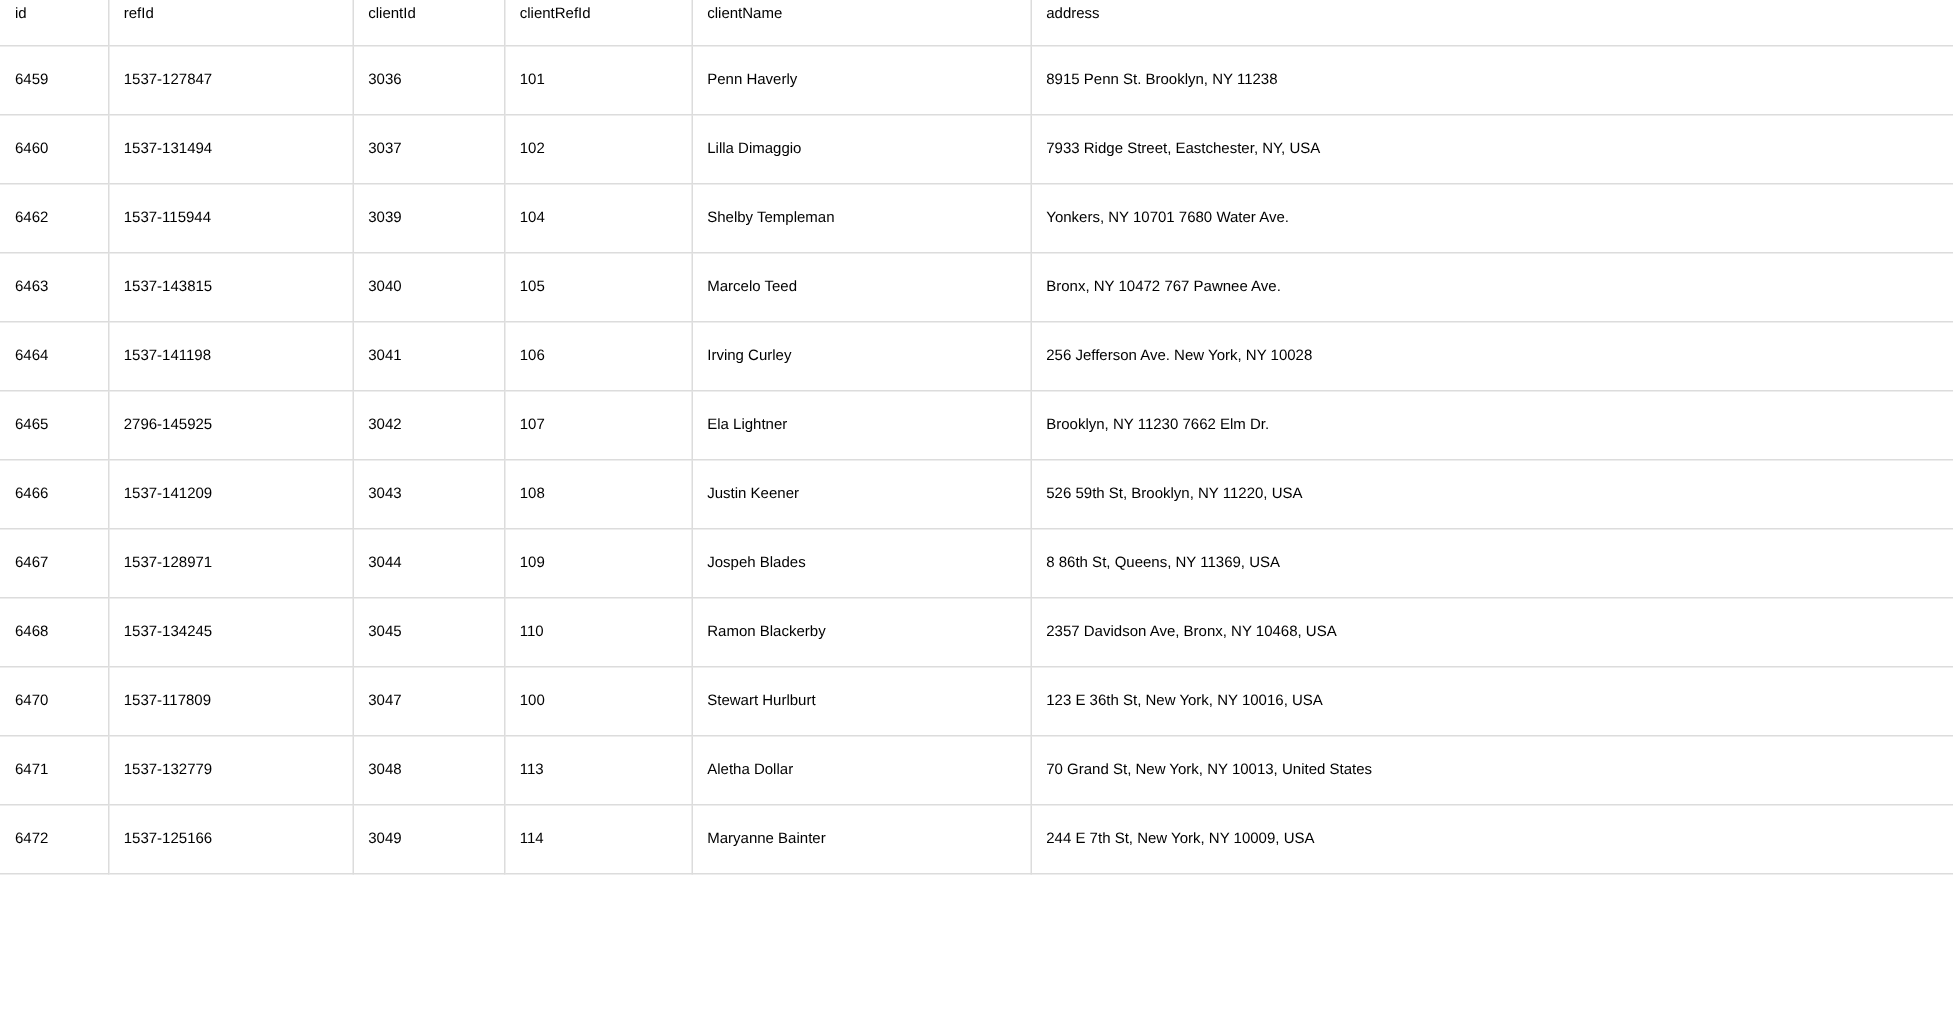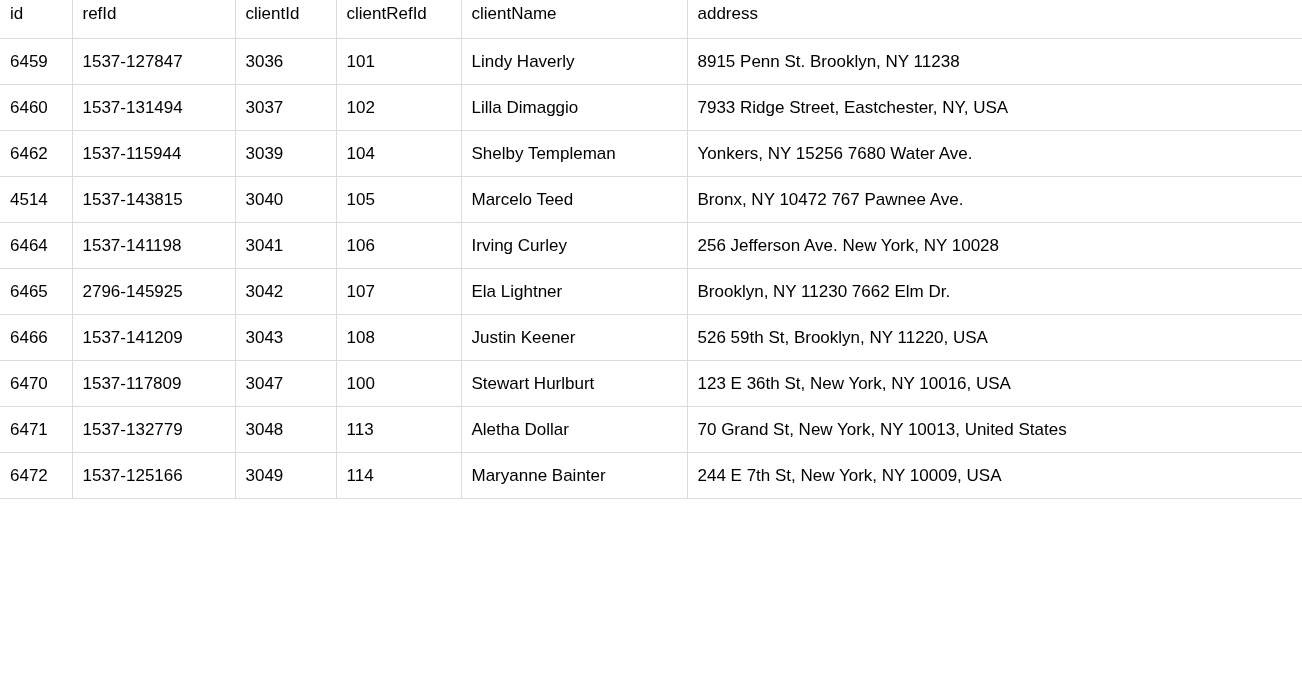--- a/index.html
+++ b/index.html
@@ -14,21 +14,21 @@
     color: #000000;
     overflow: hidden;
   }
   .table-wrap {
     width: 1302px;
   }
   table.data-table {
     border-collapse: collapse;
     width: 1302px;
     table-layout: fixed;
-    font-size: 17px;
+    font-size: 10px;
   }
   table.data-table th,
   table.data-table td {
     border-bottom: 1px solid #dcdcdc;
     border-right: 1px solid #dcdcdc;
     text-align: left;
     font-weight: normal;
     padding: 11px 10px 11px 10px;
     white-space: nowrap;
     overflow: hidden;
@@ -74,41 +74,41 @@
         <th>clientName</th>
         <th>address</th>
       </tr>
     </thead>
     <tbody>
       <tr>
         <td>6459</td>
         <td>1537-127847</td>
         <td>3036</td>
         <td>101</td>
-        <td>Lindy Haverly</td>
+        <td>Penn Haverly</td>
         <td>8915 Penn St. Brooklyn, NY 11238</td>
       </tr>
       <tr>
         <td>6460</td>
         <td>1537-131494</td>
         <td>3037</td>
         <td>102</td>
         <td>Lilla Dimaggio</td>
         <td>7933 Ridge Street, Eastchester, NY, USA</td>
       </tr>
       <tr>
         <td>6462</td>
         <td>1537-115944</td>
         <td>3039</td>
         <td>104</td>
         <td>Shelby Templeman</td>
-        <td>Yonkers, NY 15256 7680 Water Ave.</td>
+        <td>Yonkers, NY 10701 7680 Water Ave.</td>
       </tr>
       <tr>
-        <td>4514</td>
+        <td>6463</td>
         <td>1537-143815</td>
         <td>3040</td>
         <td>105</td>
         <td>Marcelo Teed</td>
         <td>Bronx, NY 10472 767 Pawnee Ave.</td>
       </tr>
       <tr>
         <td>6464</td>
         <td>1537-141198</td>
         <td>3041</td>
@@ -126,20 +126,36 @@
       </tr>
       <tr>
         <td>6466</td>
         <td>1537-141209</td>
         <td>3043</td>
         <td>108</td>
         <td>Justin Keener</td>
         <td>526 59th St, Brooklyn, NY 11220, USA</td>
       </tr>
       <tr>
+        <td>6467</td>
+        <td>1537-128971</td>
+        <td>3044</td>
+        <td>109</td>
+        <td>Jospeh Blades</td>
+        <td>8 86th St, Queens, NY 11369, USA</td>
+      </tr>
+      <tr>
+        <td>6468</td>
+        <td>1537-134245</td>
+        <td>3045</td>
+        <td>110</td>
+        <td>Ramon Blackerby</td>
+        <td>2357 Davidson Ave, Bronx, NY 10468, USA</td>
+      </tr>
+      <tr>
         <td>6470</td>
         <td>1537-117809</td>
         <td>3047</td>
         <td>100</td>
         <td>Stewart Hurlburt</td>
         <td>123 E 36th St, New York, NY 10016, USA</td>
       </tr>
       <tr>
         <td>6471</td>
         <td>1537-132779</td>

